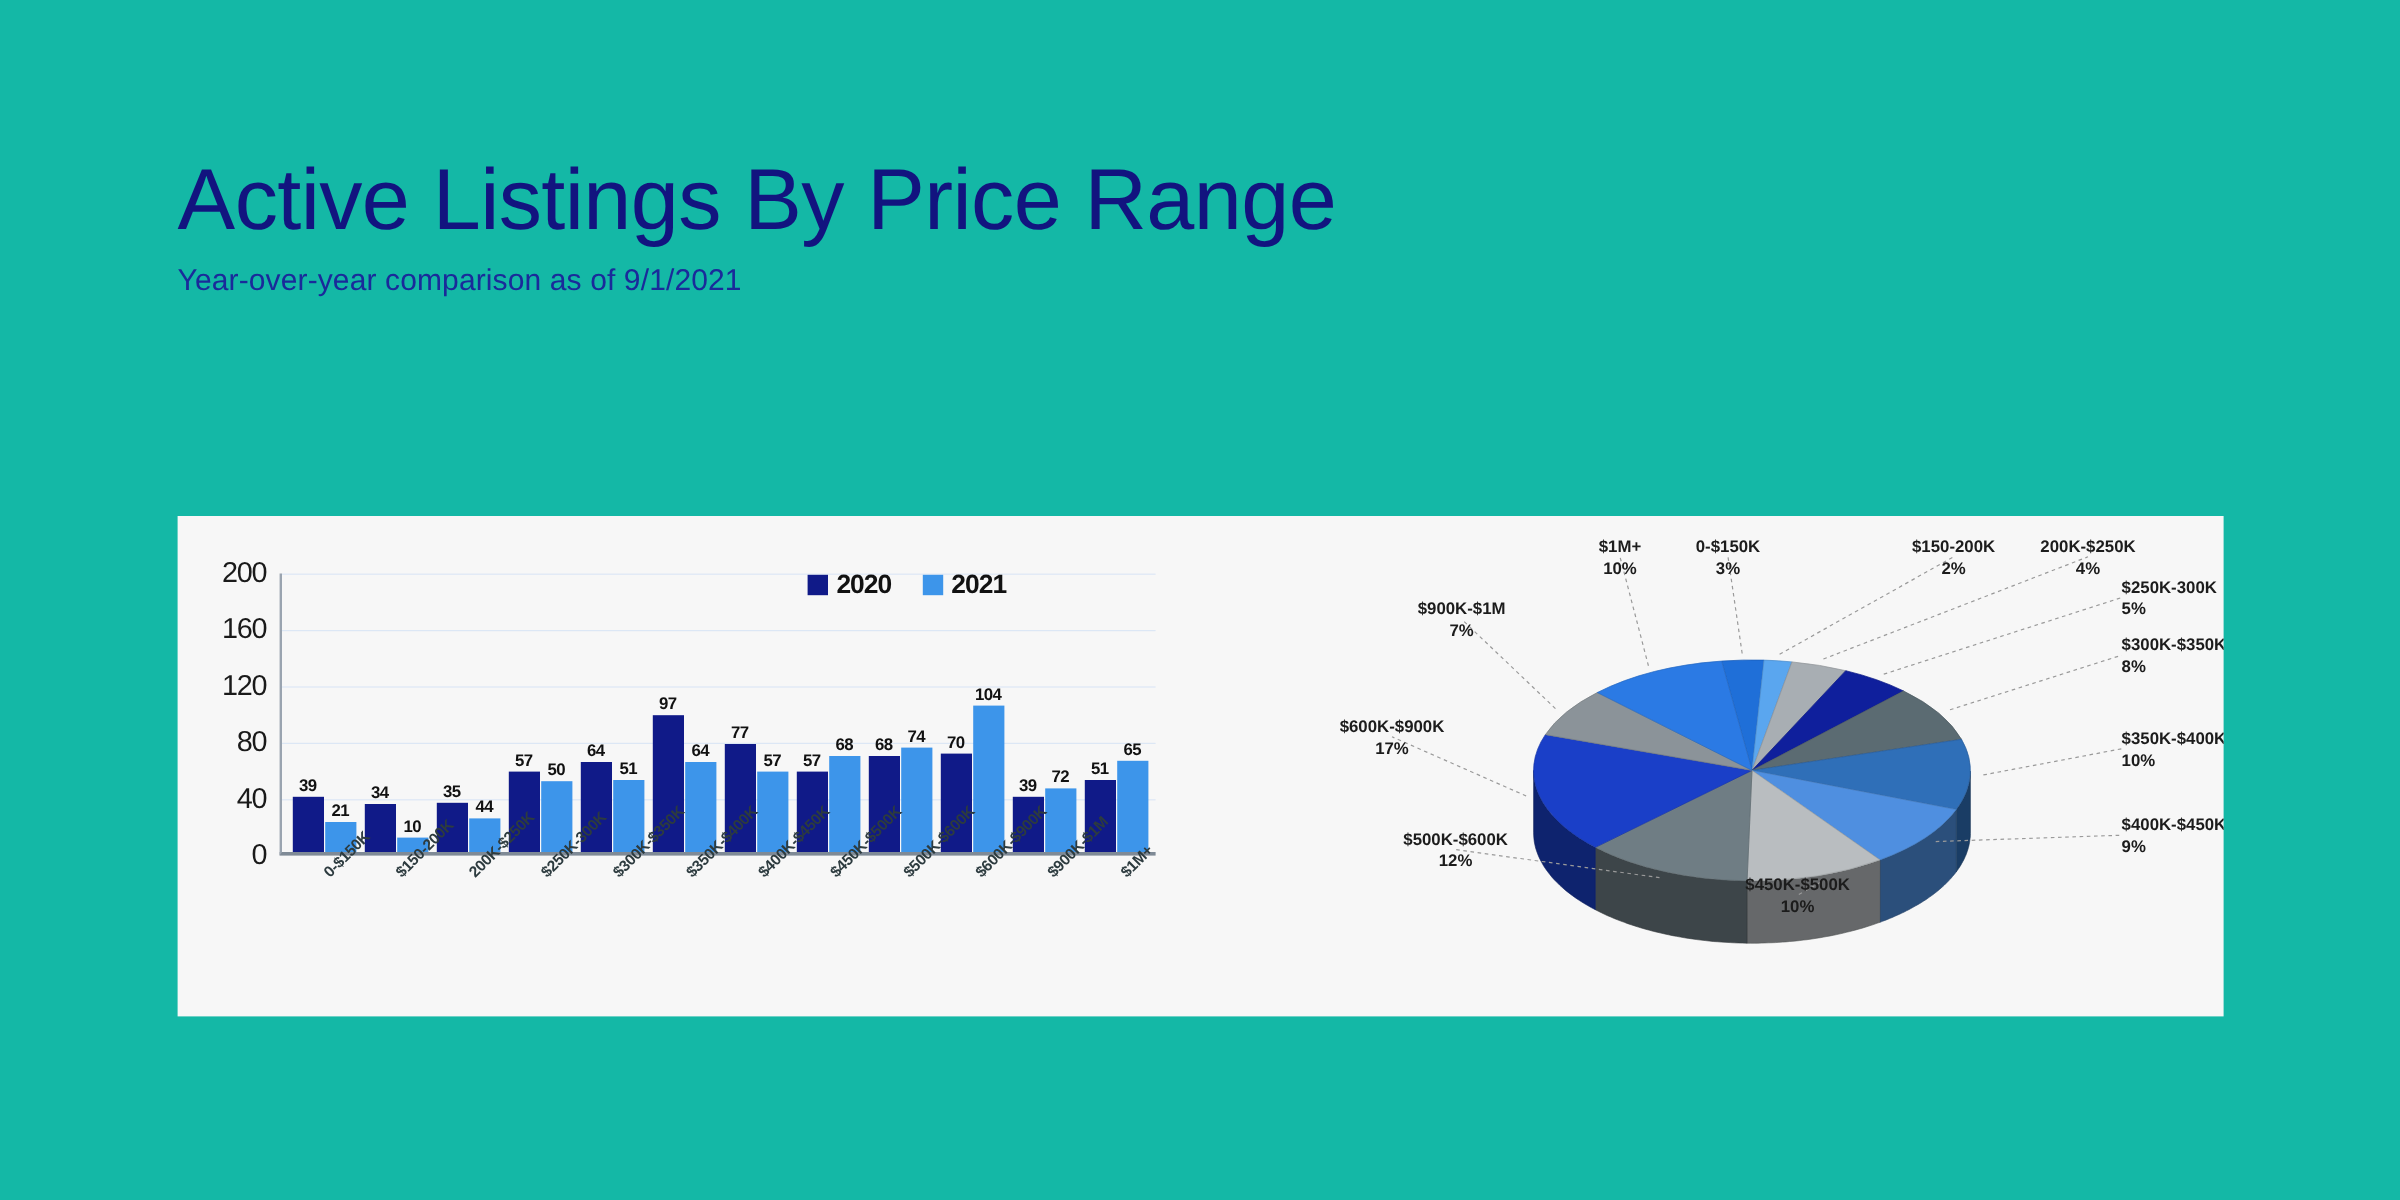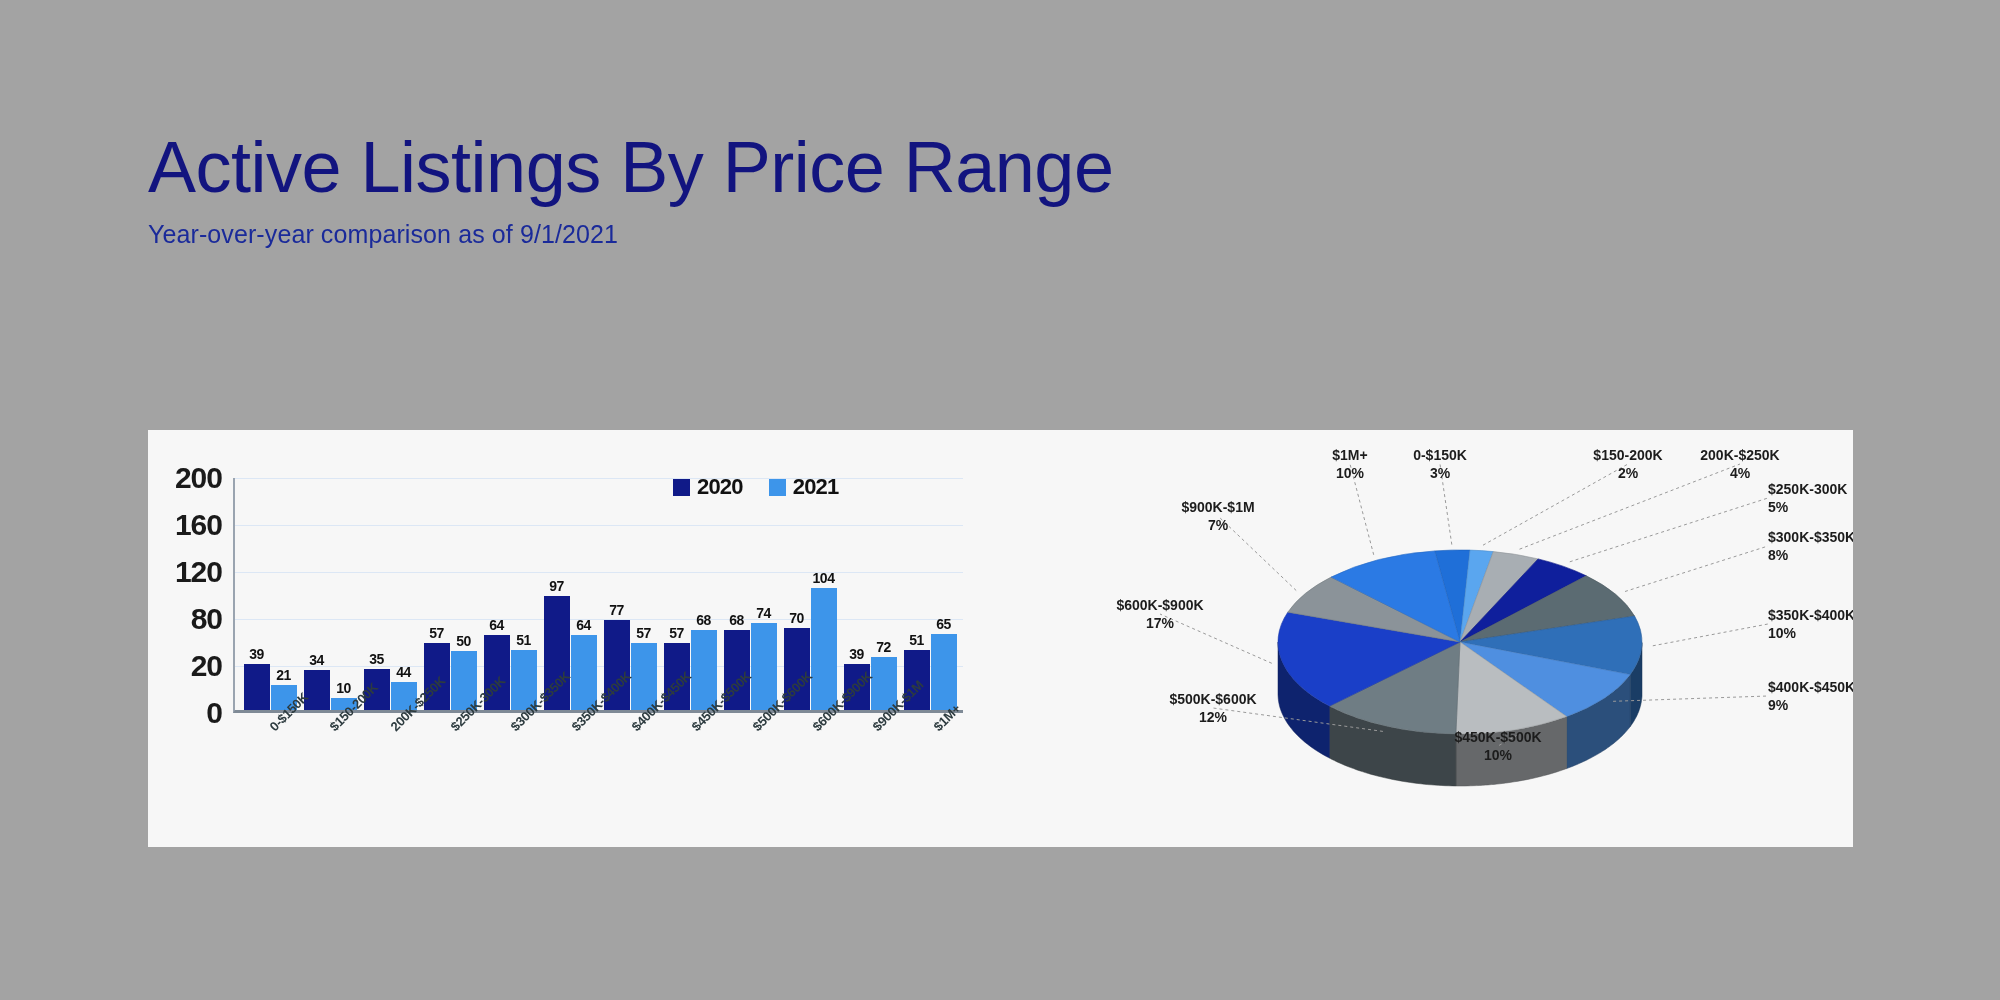--- a/index.html
+++ b/index.html
@@ -5,21 +5,21 @@
   * { box-sizing: border-box; margin: 0; padding: 0; }
   html, body {
     width: 2000px; height: 1000px;
     background: #f2f2f0;
     font-family: "Liberation Sans", sans-serif;
     overflow: hidden;
   }
   #slide {
     position: relative;
     width: 2000px; height: 1000px;
-    background: #a3a3a3;
+    background: #14b8a6;
   }
 
   
   #title-block { position: absolute; left: 148px; top: 130px; }
   #page-title {
     font-size: 72px;
     font-weight: 400;
     color: #12147f;
     letter-spacing: -0.5px;
     line-height: 1.05;
@@ -61,22 +61,22 @@
   }
   #y-axis {
     position: absolute;
     left: 0px; top: 40px;
     width: 70px; height: 235px;
   }
   .ytick {
     position: absolute;
     right: 6px;
     transform: translateY(-50%);
-    font-size: 30px;
-    font-weight: 700;
+    font-size: 24px;
+    font-weight: 400;
     color: #1a1a1a;
     letter-spacing: -1px;
   }
   #bar-groups {
     position: absolute;
     left: 2px; right: 0; bottom: 0; top: 0;
     display: flex;
     align-items: flex-end;
     justify-content: space-between;
     padding: 0 3px;
@@ -173,21 +173,21 @@
   </div>
 
   <div id="chart-panel">
 
     <div id="bar-chart">
       <div id="y-axis">
           <div class="ytick" style="top: 0px;">200</div>
           <div class="ytick" style="top: 47px;">160</div>
           <div class="ytick" style="top: 94px;">120</div>
           <div class="ytick" style="top: 141px;">80</div>
-          <div class="ytick" style="top: 188px;">20</div>
+          <div class="ytick" style="top: 188px;">40</div>
           <div class="ytick" style="top: 235px;">0</div>
         </div>
       <div id="bar-plot">
         <div id="gridlines">
             <div class="gridline" style="top: 188px;"></div>
             <div class="gridline" style="top: 141px;"></div>
             <div class="gridline" style="top: 94px;"></div>
             <div class="gridline" style="top: 47px;"></div>
             <div class="gridline" style="top: 0px;"></div>
           </div>

